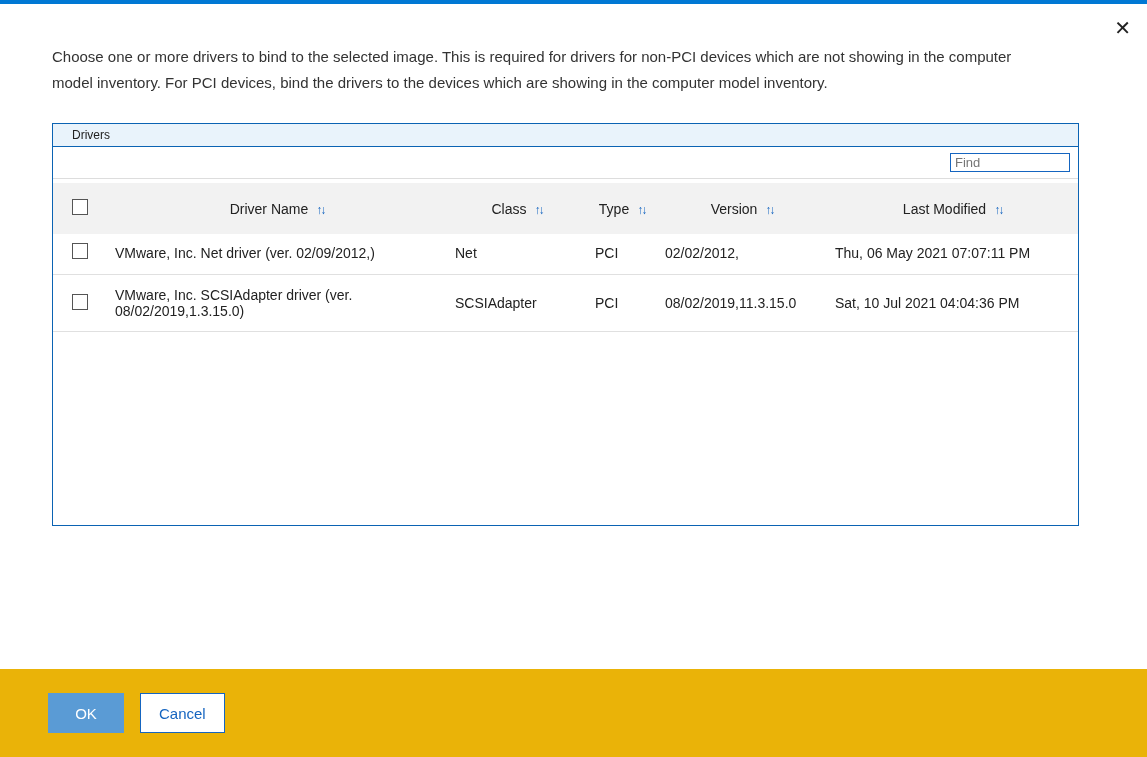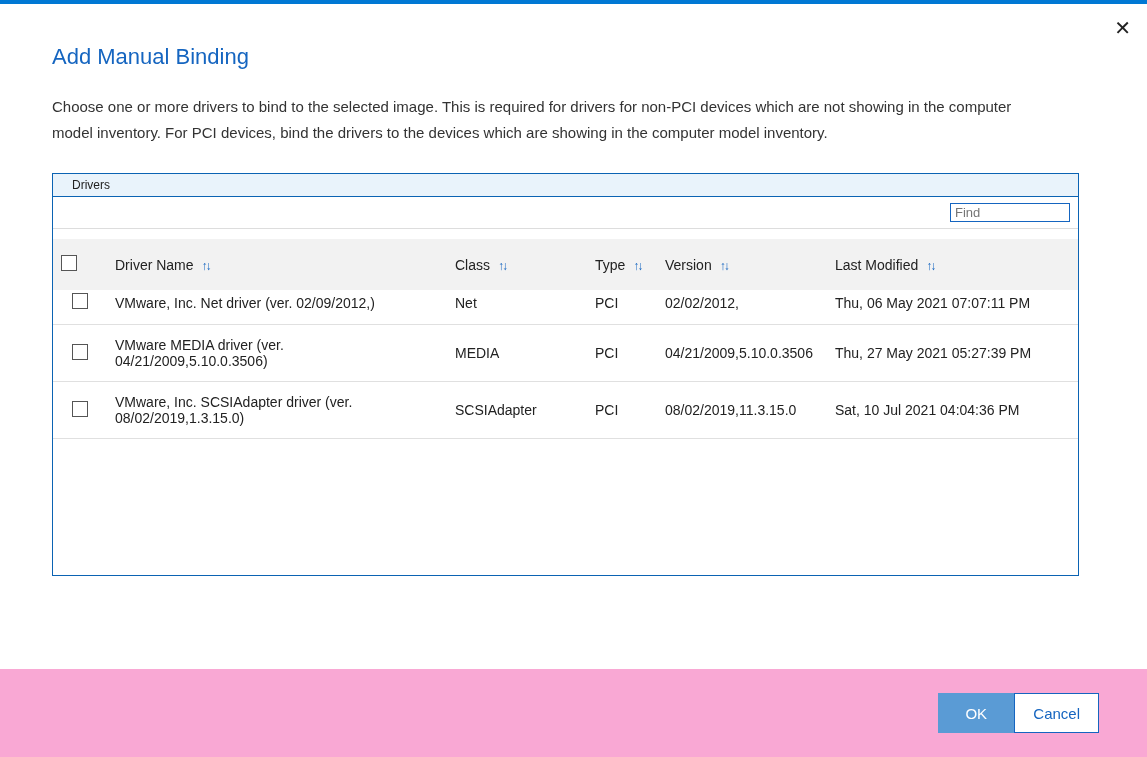--- a/index.html
+++ b/index.html
@@ -95,23 +95,23 @@
   .grid-wrap::-webkit-scrollbar { width: 16px; }
   .grid-wrap::-webkit-scrollbar-track { background: #f0f0f0; }
   .grid-wrap::-webkit-scrollbar-thumb { background: #c0c0c0; }
   .grid-wrap::-webkit-scrollbar-button { background:#f0f0f0; height:16px; display:block;}
   table.grid {
     width: 100%;
     border-collapse: collapse;
     table-layout: fixed;
   }
   table.grid thead th {
-    position: sticky; top: 10px;
+    position: sticky; top: 4px;
     background: #f2f2f2;
-    text-align: left;
+    text-align: center;
     font-weight: 400;
     font-size: 14px;
     color: #222;
     padding: 16px 8px;
     border-bottom: 1px solid #ddd;
   }
   table.grid tbody td {
     padding: 12px 8px;
     font-size: 14px;
     color: #222;
@@ -133,24 +133,25 @@
     background:#fff;
   }
   .sort-icon {
     display:inline-block;
     margin-left: 8px;
     color:#1565c0;
     font-size: 12px;
     letter-spacing:-2px;
   }
   .footer {
-    background: #f9a8d4;
+    background: #eab308;
     padding: 24px 48px;
     display:flex;
-    justify-content:flex-end;
+    justify-content:flex-start;
+    gap: 16px;
   }
   .btn {
     min-width: 76px;
     height: 40px;
     padding: 0 18px;
     font-size: 15px;
     cursor:pointer;
     display:flex; align-items:center; justify-content:center;
   }
   .btn-primary {
@@ -167,21 +168,20 @@
 </head>
 <body>
 
 <div class="app">
   <div class="topstrip"></div>
   <div class="close-x">✕</div>
 
   <div class="dialog-body">
     <div class="scrolled-region">
 
-      <h1 class="title">Add Manual Binding</h1>
 
       <div class="intro">Choose one or more drivers to bind to the selected image. This is required for drivers for non-PCI devices which are not showing in the computer model inventory. For PCI devices, bind the drivers to the devices which are showing in the computer model inventory.</div>
 
       <div class="panel">
         <div class="panel-header">Drivers</div>
         <div class="find-row">
           <input type="text" placeholder="Find" style="">
         </div>
         <div class="grid-wrap">
           <table class="grid">
@@ -207,28 +207,20 @@
                 <tr>
                   <td class="col-check"><span class="chk"></span></td>
                   <td>VMware, Inc. Net driver (ver. 02/09/2012,)</td>
                   <td>Net</td>
                   <td>PCI</td>
                   <td>02/02/2012,</td>
                   <td>Thu, 06 May 2021 07:07:11 PM</td>
                 </tr>
                 <tr>
                   <td class="col-check"><span class="chk"></span></td>
-                  <td>VMware MEDIA driver (ver. 04/21/2009,5.10.0.3506)</td>
-                  <td>MEDIA</td>
-                  <td>PCI</td>
-                  <td>04/21/2009,5.10.0.3506</td>
-                  <td>Thu, 27 May 2021 05:27:39 PM</td>
-                </tr>
-                <tr>
-                  <td class="col-check"><span class="chk"></span></td>
                   <td>VMware, Inc. SCSIAdapter driver (ver. 08/02/2019,1.3.15.0)</td>
                   <td>SCSIAdapter</td>
                   <td>PCI</td>
                   <td>08/02/2019,11.3.15.0</td>
                   <td>Sat, 10 Jul 2021 04:04:36 PM</td>
                 </tr>
               </tbody>
           </table>
         </div>
       </div>

